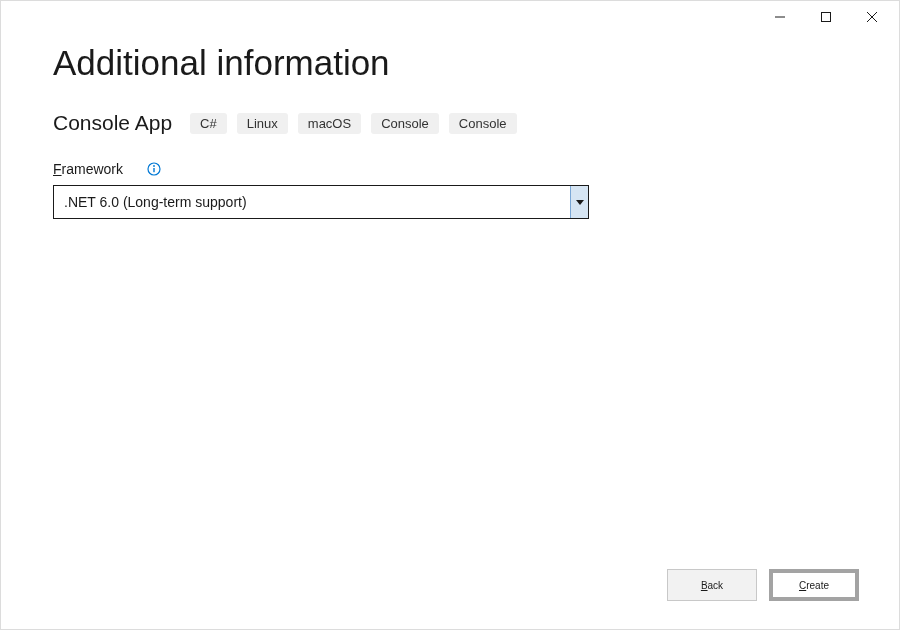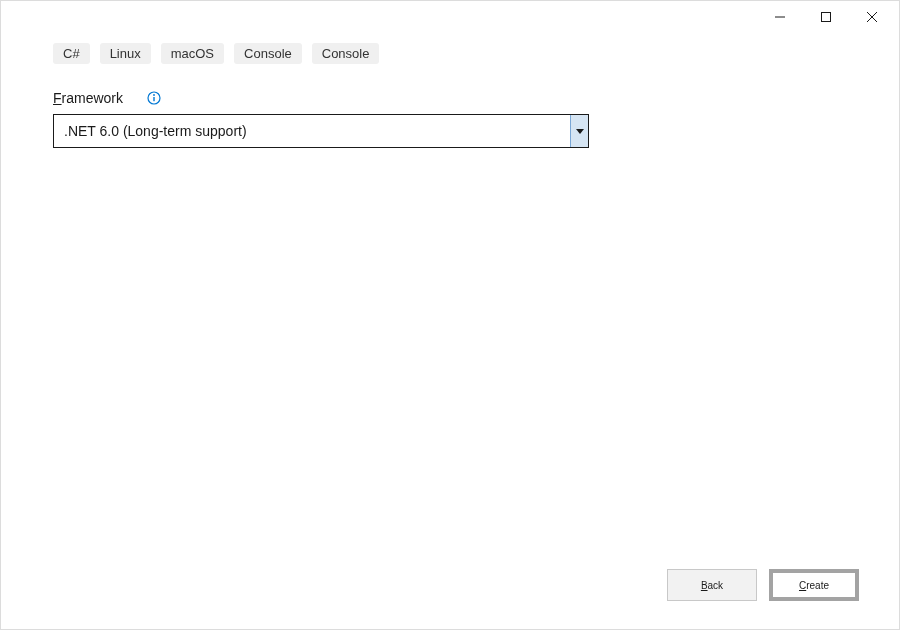--- a/index.html
+++ b/index.html
@@ -151,22 +151,24 @@
   </button>
   <button class="win-btn" aria-label="Close">
     <svg width="10" height="10" viewBox="0 0 10 10">
       <line x1="0" y1="0" x2="10" y2="10" stroke="#1a1a1a" stroke-width="1"></line>
       <line x1="10" y1="0" x2="0" y2="10" stroke="#1a1a1a" stroke-width="1"></line>
     </svg>
   </button>
 </div>
 
 <div class="content">
+  <h1 class="page-title">Additional information</h1>
 
   <div class="subtitle-row">
+    <span class="subtitle">Console App</span>
     <span class="tag">C#</span>
     <span class="tag">Linux</span>
     <span class="tag">macOS</span>
     <span class="tag">Console</span>
     <span class="tag">Console</span>
   </div>
 
   <div class="field-label">
     <span><span style="text-decoration:underline">F</span><span id="fw-rest">ramework</span></span>
     <span class="info-icon">

